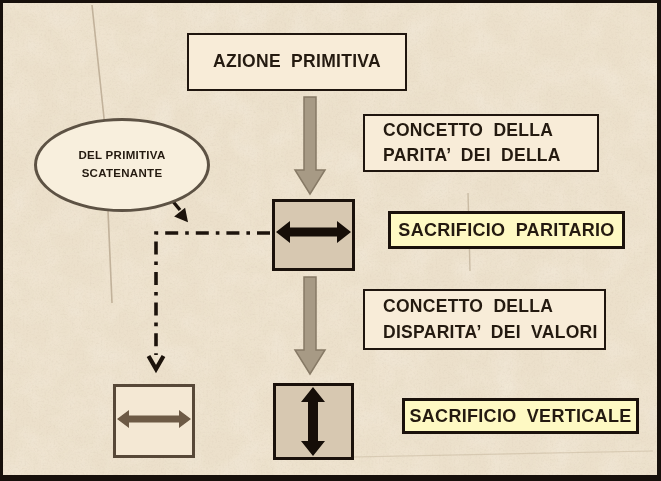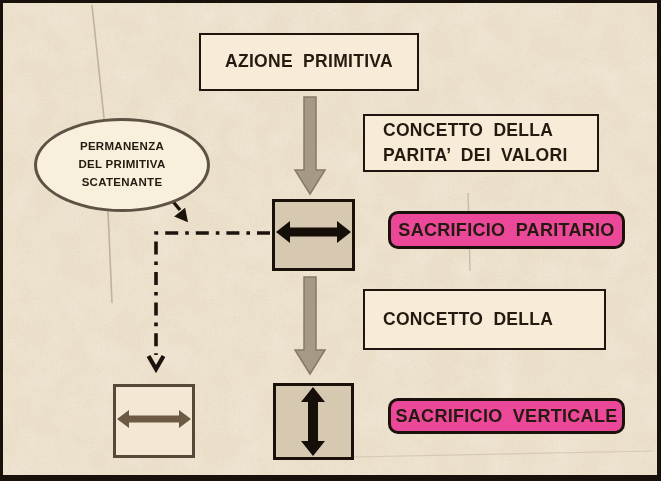--- a/index.html
+++ b/index.html
@@ -22,21 +22,21 @@
     background:#f8ecd8;
     border:2px solid #1f150e;
     display:flex;flex-direction:column;justify-content:center;
     line-height:1.45;
     font-size:17.5px;font-weight:600;
     word-spacing:5px;letter-spacing:0.3px;
     z-index:3;
   }
   .box.center{align-items:center;text-align:center;}
   .box.left{padding-left:18px;align-items:flex-start;text-align:left;}
-  .box.tan{background:#ec4899;border-width:3px;border-color:#1a110b;border-radius:10px;}
+  .box.tan{background:#fef9c3;border-width:3px;border-color:#1a110b;}
   .sq{
     position:absolute;border:3px solid #1a110b;background:#d7c8b1;
     display:flex;align-items:center;justify-content:center;z-index:3;
   }
   .sq.lightsq{background:#f4e8d4;border-color:#574838;}
   .ellipse{
     position:absolute;
     background:#f8efdd;
     border:3px solid #5d5244;
     border-radius:50%;
@@ -79,58 +79,58 @@
     <g>
       <path d="M267,230 L153,230 L153,352" fill="none" stroke="#1c130c" stroke-width="3.6" stroke-dasharray="13 7 3.6 7"></path>
       <path d="M145.5,353 L153,366 L160.5,353" fill="none" stroke="#1c130c" stroke-width="4.2"></path>
     </g>
     <g>
       <path d="M163,190 L177,207" fill="none" stroke="#1c130c" stroke-width="3.4"></path>
       <path d="M184,218 L172.6,213.2 L181.6,206.2 Z" fill="#1c130c" stroke="#1c130c" stroke-width="1.5"></path>
     </g>
   </svg>
 
-  <div class="box center" style="left:196px;top:30px;width:220px;height:58px;">
+  <div class="box center" style="left:184px;top:30px;width:220px;height:58px;">
     <span>AZIONE PRIMITIVA</span>
   </div>
 
   <div class="box left" style="left:360px;top:111px;width:236px;height:58px;">
     <span>CONCETTO DELLA</span>
-    <span>PARITA’ DEI VALORI</span>
+    <span>PARITA’ DEI DELLA</span>
   </div>
 
   <div class="ellipse" style="left:31px;top:115px;width:176px;height:94px;">
-    <span>PERMANENZA</span>
     <span>DEL PRIMITIVA</span>
     <span>SCATENANTE</span>
   </div>
 
   <div class="sq" style="left:269px;top:196px;width:83px;height:72px;">
     <svg class="svgfill" viewBox="0 0 77 66">
       <path d="M1,30 L15,19 L15,25.5 L62,25.5 L62,19 L76,30 L62,41 L62,34.5 L15,34.5 L15,41 Z" fill="#160e08"></path>
     </svg>
   </div>
 
   <div class="box tan center" style="left:385px;top:208px;width:237px;height:38px;font-size:18px;">
     <span>SACRIFICIO PARITARIO</span>
   </div>
 
   <div class="box left" style="left:360px;top:286px;width:243px;height:61px;">
     <span>CONCETTO DELLA</span>
+    <span>DISPARITA’ DEI VALORI</span>
   </div>
 
   <div class="sq lightsq" style="left:110px;top:381px;width:82px;height:74px;">
     <svg class="svgfill" viewBox="0 0 76 68">
       <path d="M1,32 L13,23 L13,28.5 L63,28.5 L63,23 L75,32 L63,41 L63,35.5 L13,35.5 L13,41 Z" fill="#6d5a45"></path>
     </svg>
   </div>
 
   <div class="sq" style="left:270px;top:380px;width:81px;height:77px;">
     <svg class="svgfill" viewBox="0 0 75 71">
       <path d="M37,1 L49,16 L42,16 L42,55 L49,55 L37,70 L25,55 L32,55 L32,16 L25,16 Z" fill="#160e08"></path>
     </svg>
   </div>
 
-  <div class="box tan center" style="left:385px;top:395px;width:237px;height:36px;font-size:18px;">
+  <div class="box tan center" style="left:399px;top:395px;width:237px;height:36px;font-size:18px;">
     <span>SACRIFICIO VERTICALE</span>
   </div>
 
 </div>
 
 </body></html>

